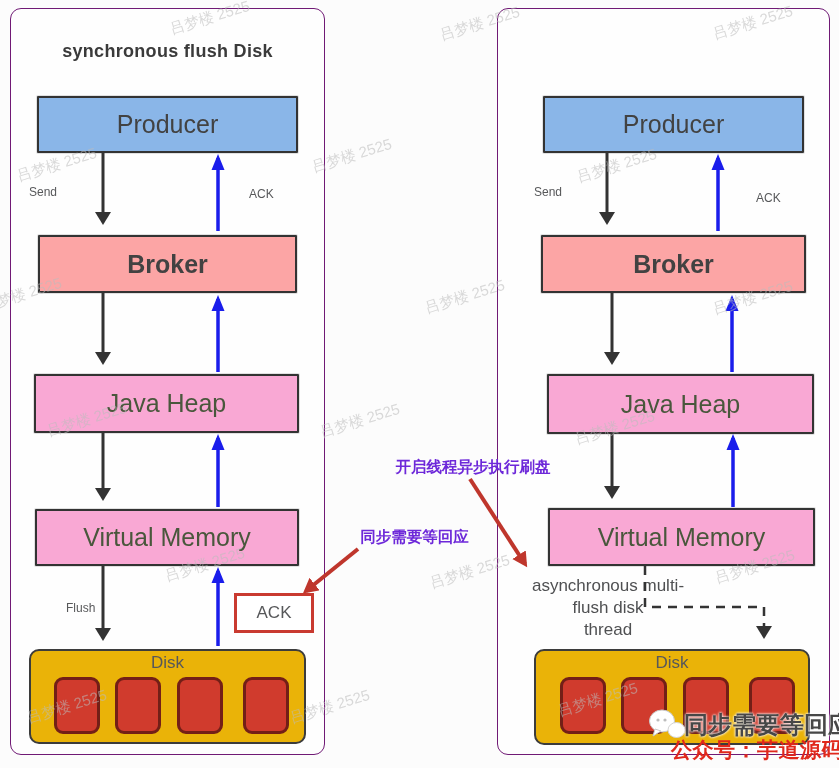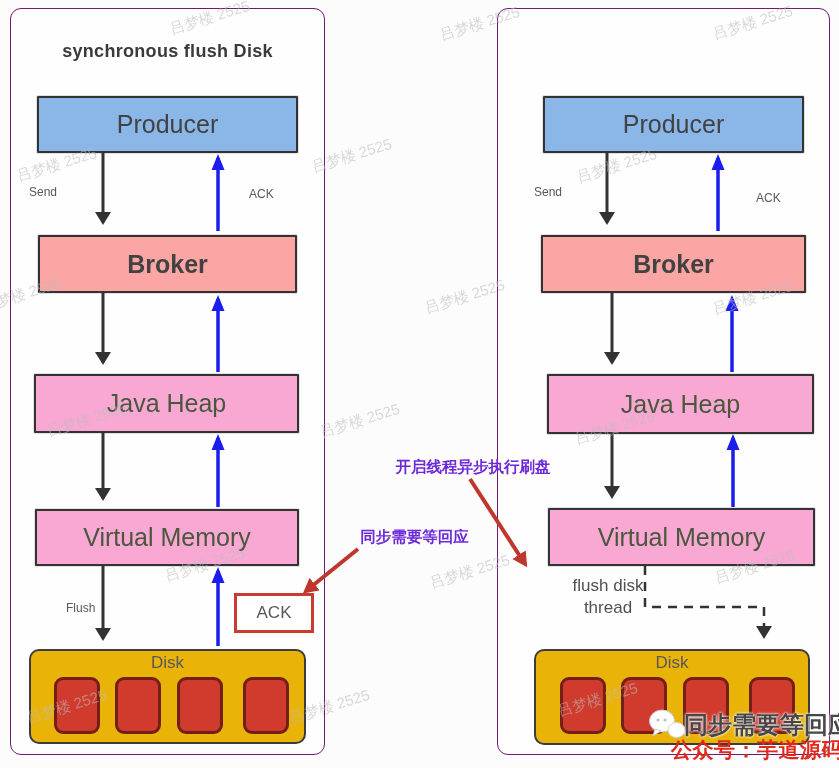--- a/index.html
+++ b/index.html
@@ -102,20 +102,21 @@
     <span class="lbl" style="left:36px;top:176px;">Send</span>
     <span class="lbl" style="left:258px;top:182px;">ACK</span>
 
     <div class="box white" style="left:43px;top:226px;width:261px;height:54px;">Broker</div>
 
     <div class="box green" style="left:49px;top:365px;width:263px;height:56px;">Java Heap</div>
 
     <div class="box green" style="left:50px;top:499px;width:263px;height:54px;">Virtual Memory</div>
 
     <div class="note">
+      <div>asynchronous multi-</div>
       <div>flush disk</div>
       <div>thread</div>
     </div>
 
     <div class="disk-wrap" style="left:36px;top:640px;width:272px;height:92px;">
       <div class="disk-title">Disk</div>
       <div class="disk-cell" style="left:24px;"></div>
       <div class="disk-cell" style="left:85px;"></div>
       <div class="disk-cell" style="left:147px;"></div>
       <div class="disk-cell" style="left:213px;"></div>

